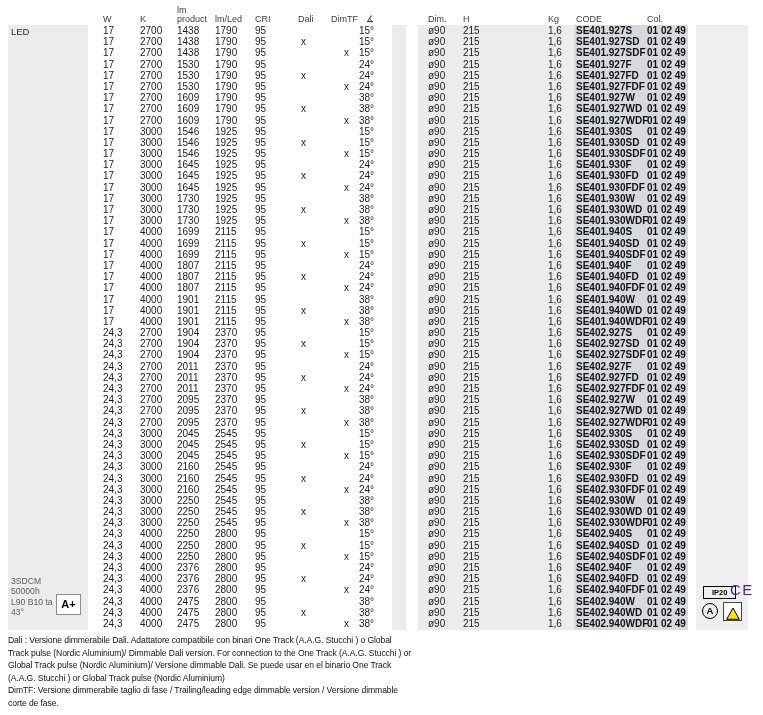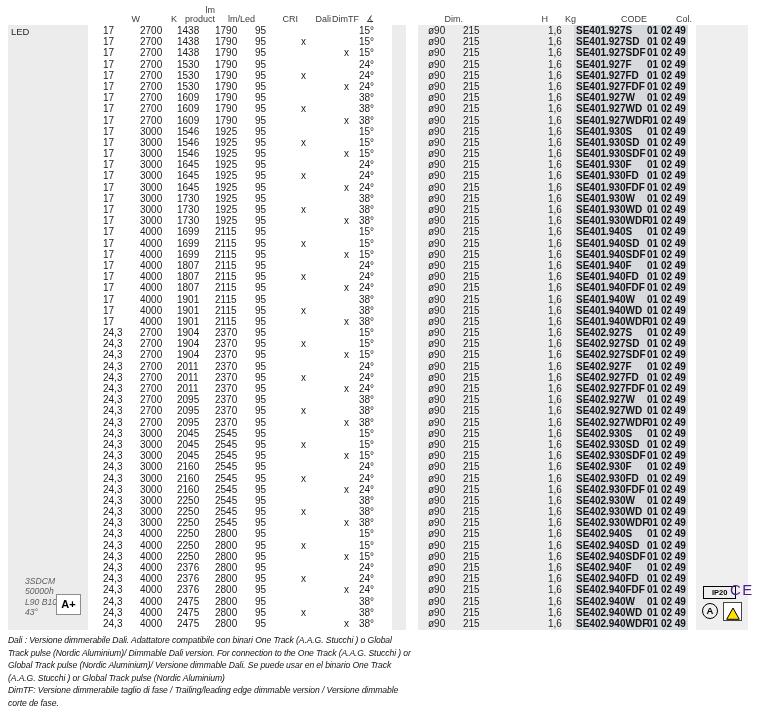--- a/index.html
+++ b/index.html
@@ -13,53 +13,53 @@
   .panel-sep   { left:392px; width:14px;  background:#ececec; }
   .panel-mid   { left:418px; width:156px; background:#ececec; }
   .panel-code  { left:574px; width:114px; background:#d6d9dd; }
   .panel-right { left:696px; width:52px;  background:#efefef; }
 
   .led-label { position:absolute; left:11px; top:26px; font-size:9.5px; color:#2a2a2a; }
 
   .thead { position:absolute; left:103px; top:1px; width:589px; height:23px;
            display:grid; grid-template-columns:var(--cols); align-items:end;
            font-size:9px; color:#3c3c3c; }
-  .thead .hcell { line-height:10px;text-align:right; }
+  .thead .hcell { line-height:10px; }
   .thead .two-line span { display:block; line-height:9px; }
 
   .rows { position:absolute; left:103px; top:25px; width:589px; }
   .row  { display:grid; grid-template-columns:var(--cols);
           height:11.19px; line-height:11.2px; font-size:10px; }
   .cell { overflow:visible; white-space:nowrap; }
   .row .c5 { padding-left:3px; }
   .row .c6 { padding-left:13px; }
   .c7 { text-align:right; }
   .c8 { padding-left:54px; }
   .row .c11, .row .c12 { font-weight:bold; color:#111; }
 
-  .specs { position:absolute; left:25px; top:576px; font-size:8.6px;
-           line-height:10.3px; color:#5f5f5f;font-style:italic; }
+  .specs { position:absolute; left:11px; top:576px; font-size:8.6px;
+           line-height:10.3px; color:#5f5f5f; }
   .energy-badge { position:absolute; left:56px; top:594px; width:23px; height:19px;
            border:1px solid #8d8d8d; background:#fff; font-weight:bold; color:#000;
            font-size:11px; text-align:center; line-height:19px; }
 
   .ip-box { position:absolute; left:703px; top:586px; border:1.6px solid #000;
            font-size:7.5px; font-weight:bold; padding:1px 8px; line-height:9px; color:#000; }
   .ce-mark { position:absolute; left:730px; top:581px; font-size:15px;
            letter-spacing:1.5px; color:#4c1d95; }
   .circle-a { position:absolute; left:702px; top:603px; width:14px; height:14px;
            border:1.5px solid #000; border-radius:50%; font-size:9.5px; font-weight:bold;
            text-align:center; line-height:14px; color:#000; }
   .tri-box { position:absolute; left:723px; top:602px; width:17px; height:17px;
            border:1px solid #444; background:#fff; display:flex;
            align-items:flex-end; justify-content:center; }
 
   .footnotes { position:absolute; left:8px; top:634px; width:404px; font-size:8.6px;
            line-height:12.6px; color:#121212; letter-spacing:-0.1px; }
-  .footnotes p { margin:0;font-style:italic; }
+  .footnotes p { margin:0; }
 </style>
 </head>
 <body>
 
 <div>
 
   <div class="panel panel-led"></div>
   <div class="panel panel-sep"></div>
   <div class="panel panel-mid"></div>
   <div class="panel panel-code"></div>

